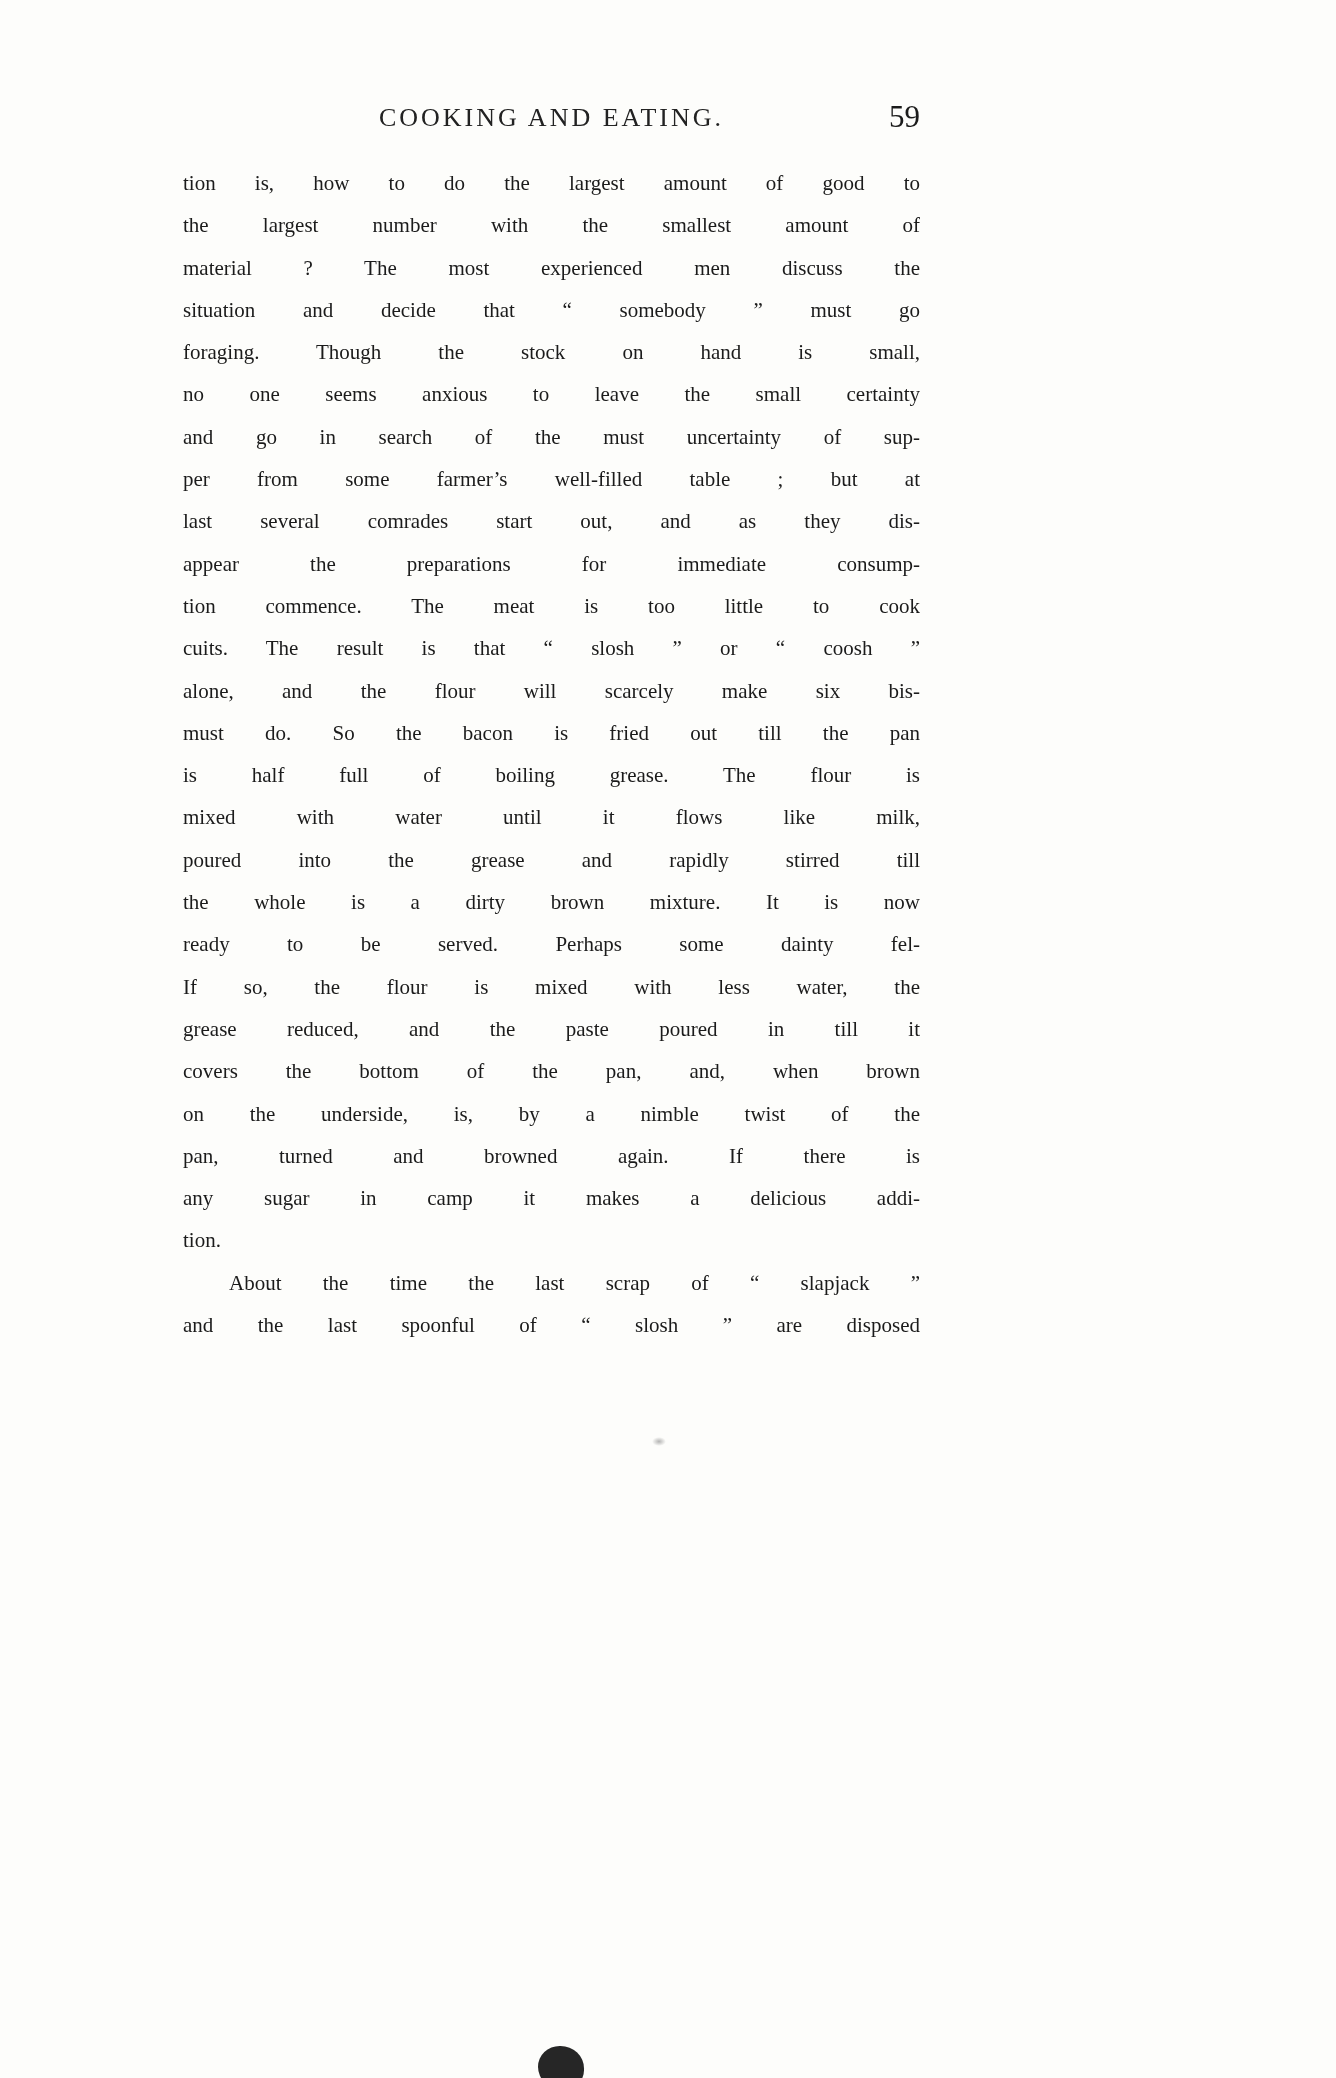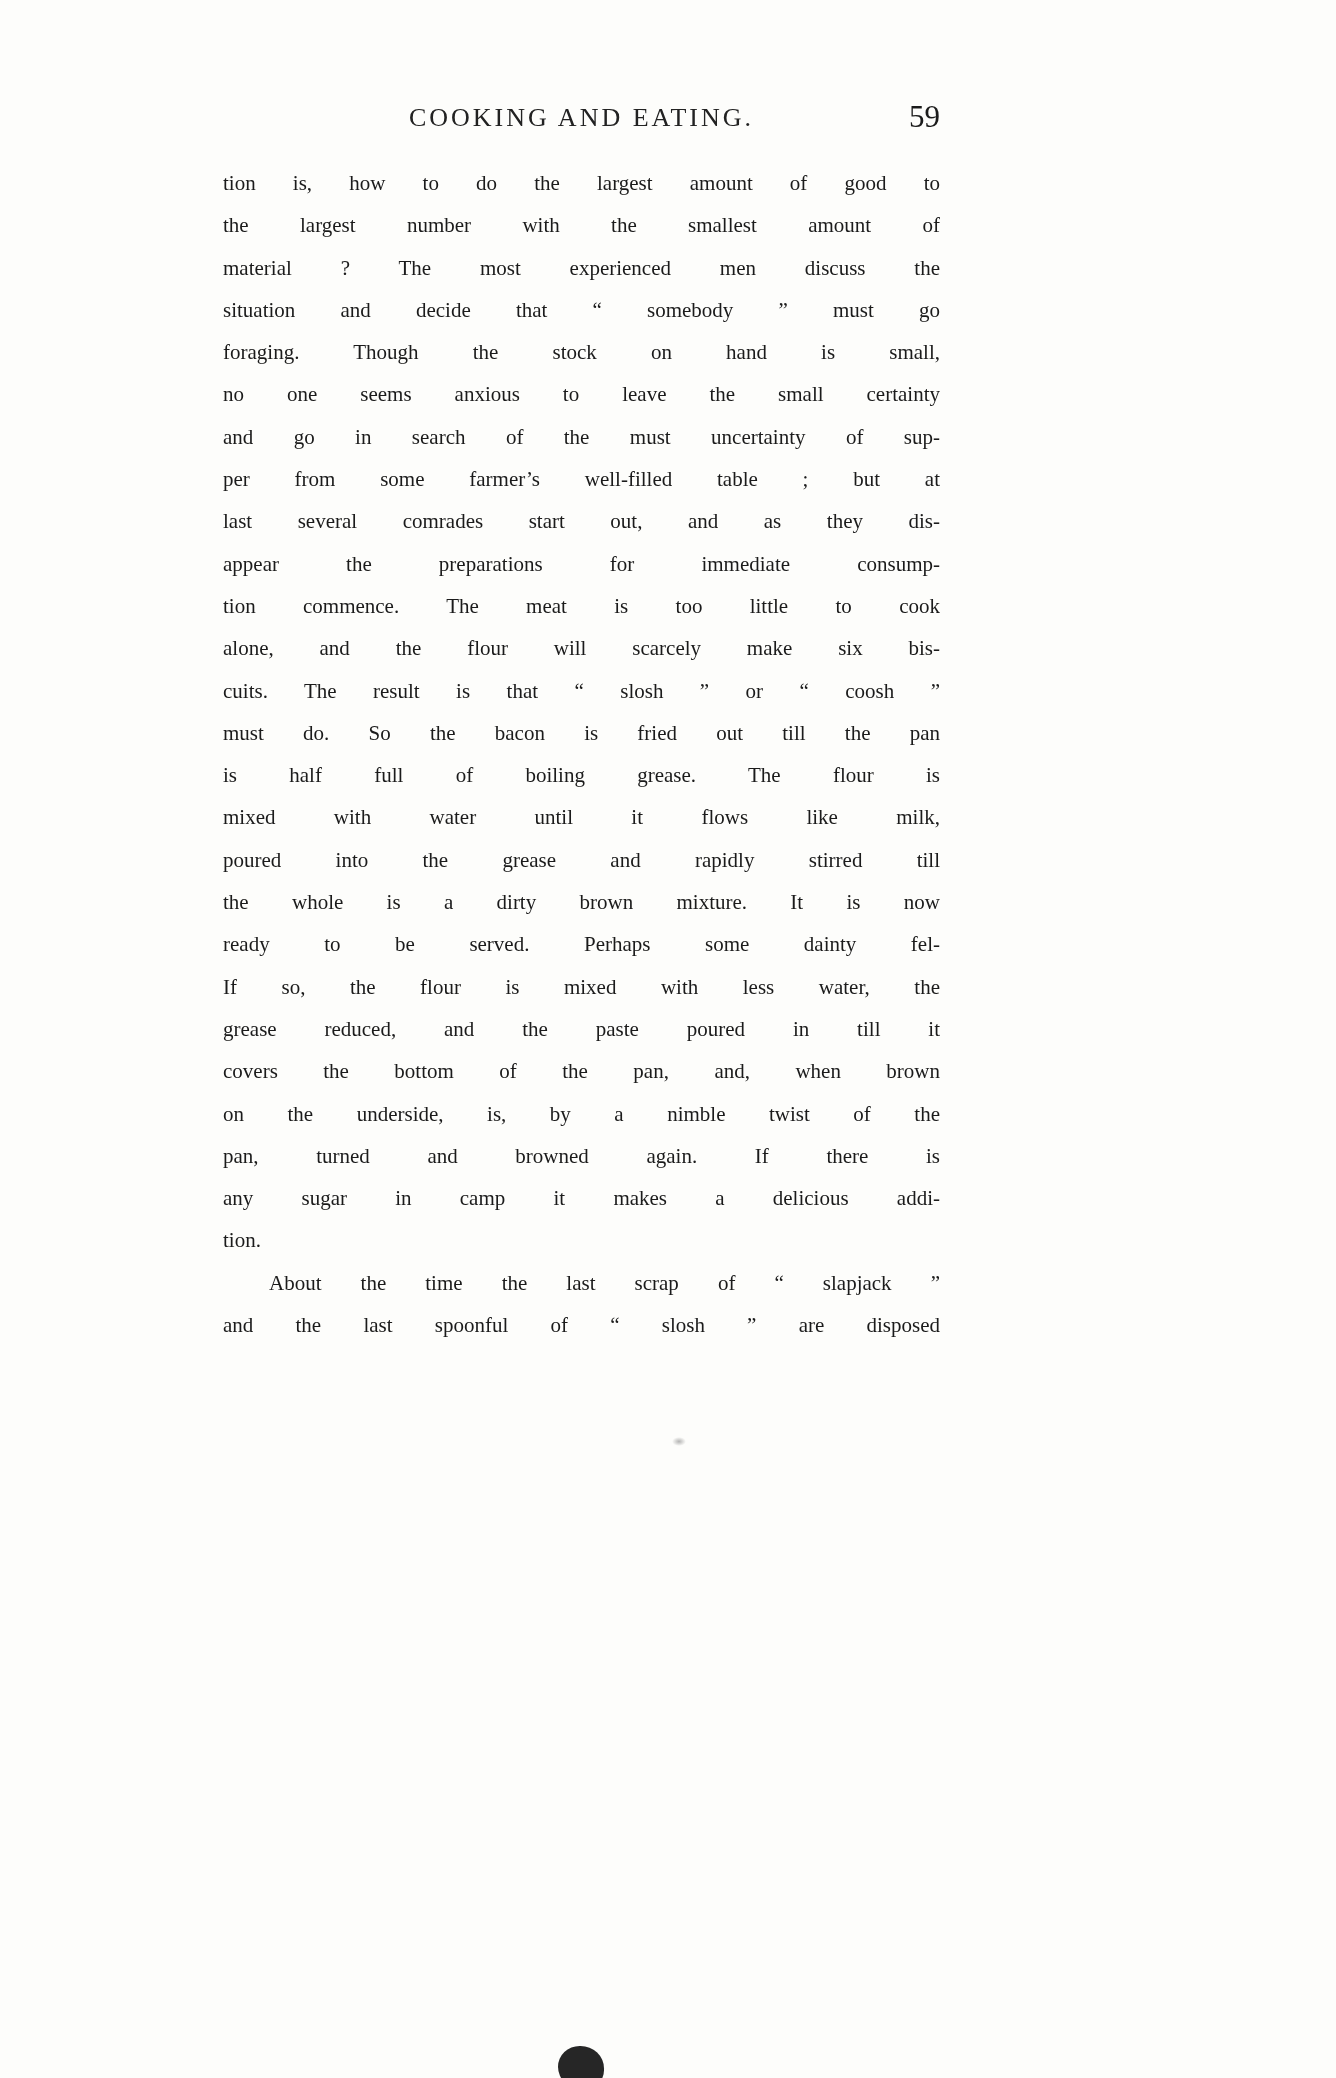--- a/index.html
+++ b/index.html
@@ -1,15 +1,15 @@
 <!DOCTYPE html>
 <html><head>
 <meta charset="utf-8">
 <style>
-  * { box-sizing: border-box; margin-left: 20px; }
+  * { box-sizing: border-box; }
   html, body { margin: 0; padding: 0; background: #e9e9e9; }
   .page {
     position: relative;
     width: 1336px;
     height: 2078px;
     margin: 0 auto;
     background: #fdfdfb;
     overflow: hidden;
     font-family: "Liberation Serif", "DejaVu Serif", serif;
     color: #1b1b1b;
@@ -78,22 +78,22 @@
       <div class="line">the largest number with the smallest amount of</div>
       <div class="line">material ? The most experienced men discuss the</div>
       <div class="line">situation and decide that “ somebody ” must go</div>
       <div class="line">foraging. Though the stock on hand is small,</div>
       <div class="line">no one seems anxious to leave the small certainty</div>
       <div class="line">and go in search of the must uncertainty of sup-</div>
       <div class="line">per from some farmer’s well-filled table ; but at</div>
       <div class="line">last several comrades start out, and as they dis-</div>
       <div class="line">appear the preparations for immediate consump-</div>
       <div class="line">tion commence. The meat is too little to cook</div>
+      <div class="line">cuits. The result is that “ slosh ” or “ coosh ”</div>
       <div class="line">alone, and the flour will scarcely make six bis-</div>
-      <div class="line">cuits. The result is that “ slosh ” or “ coosh ”</div>
       <div class="line">must do. So the bacon is fried out till the pan</div>
       <div class="line">is half full of boiling grease. The flour is</div>
       <div class="line">mixed with water until it flows like milk,</div>
       <div class="line">poured into the grease and rapidly stirred till</div>
       <div class="line">the whole is a dirty brown mixture. It is now</div>
       <div class="line">ready to be served. Perhaps some dainty fel-</div>
       <div class="line">If so, the flour is mixed with less water, the</div>
       <div class="line">grease reduced, and the paste poured in till it</div>
       <div class="line">covers the bottom of the pan, and, when brown</div>
       <div class="line">on the underside, is, by a nimble twist of the</div>

